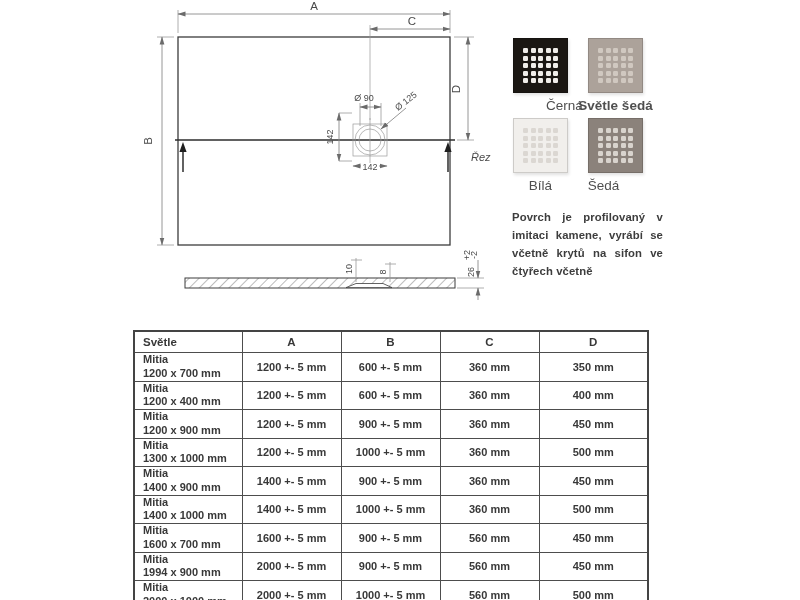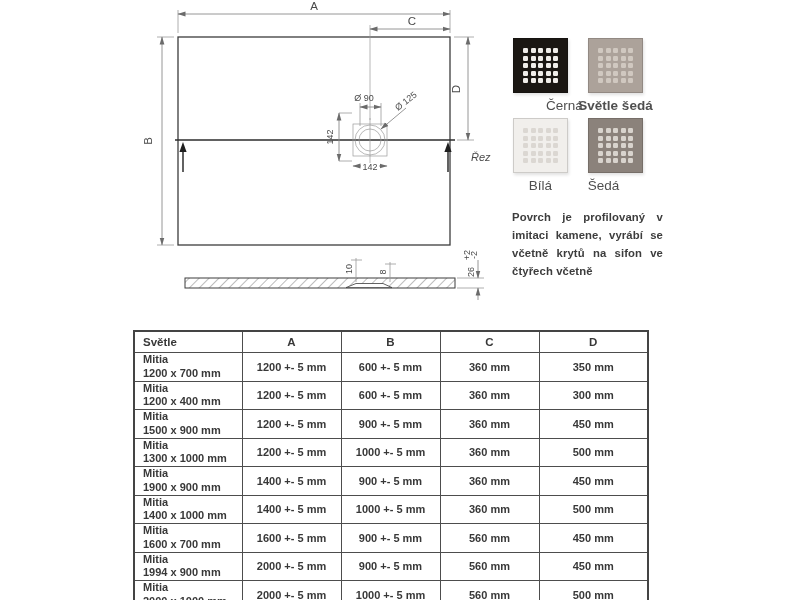--- a/index.html
+++ b/index.html
@@ -306,46 +306,46 @@
         <td>350 mm</td>
       </tr>
       <tr>
         <td class="name-cell">
           <div>Mitia</div>
           <div>1200 x 400 mm</div>
         </td>
         <td>1200 +- 5 mm</td>
         <td>600 +- 5 mm</td>
         <td>360 mm</td>
-        <td>300 mm</td>
-      </tr>
-      <tr>
-        <td class="name-cell">
-          <div>Mitia</div>
-          <div>1500 x 900 mm</div>
+        <td>400 mm</td>
+      </tr>
+      <tr>
+        <td class="name-cell">
+          <div>Mitia</div>
+          <div>1200 x 900 mm</div>
         </td>
         <td>1200 +- 5 mm</td>
         <td>900 +- 5 mm</td>
         <td>360 mm</td>
         <td>450 mm</td>
       </tr>
       <tr>
         <td class="name-cell">
           <div>Mitia</div>
           <div>1300 x 1000 mm</div>
         </td>
         <td>1200 +- 5 mm</td>
         <td>1000 +- 5 mm</td>
         <td>360 mm</td>
         <td>500 mm</td>
       </tr>
       <tr>
         <td class="name-cell">
           <div>Mitia</div>
-          <div>1900 x 900 mm</div>
+          <div>1400 x 900 mm</div>
         </td>
         <td>1400 +- 5 mm</td>
         <td>900 +- 5 mm</td>
         <td>360 mm</td>
         <td>450 mm</td>
       </tr>
       <tr>
         <td class="name-cell">
           <div>Mitia</div>
           <div>1400 x 1000 mm</div>

